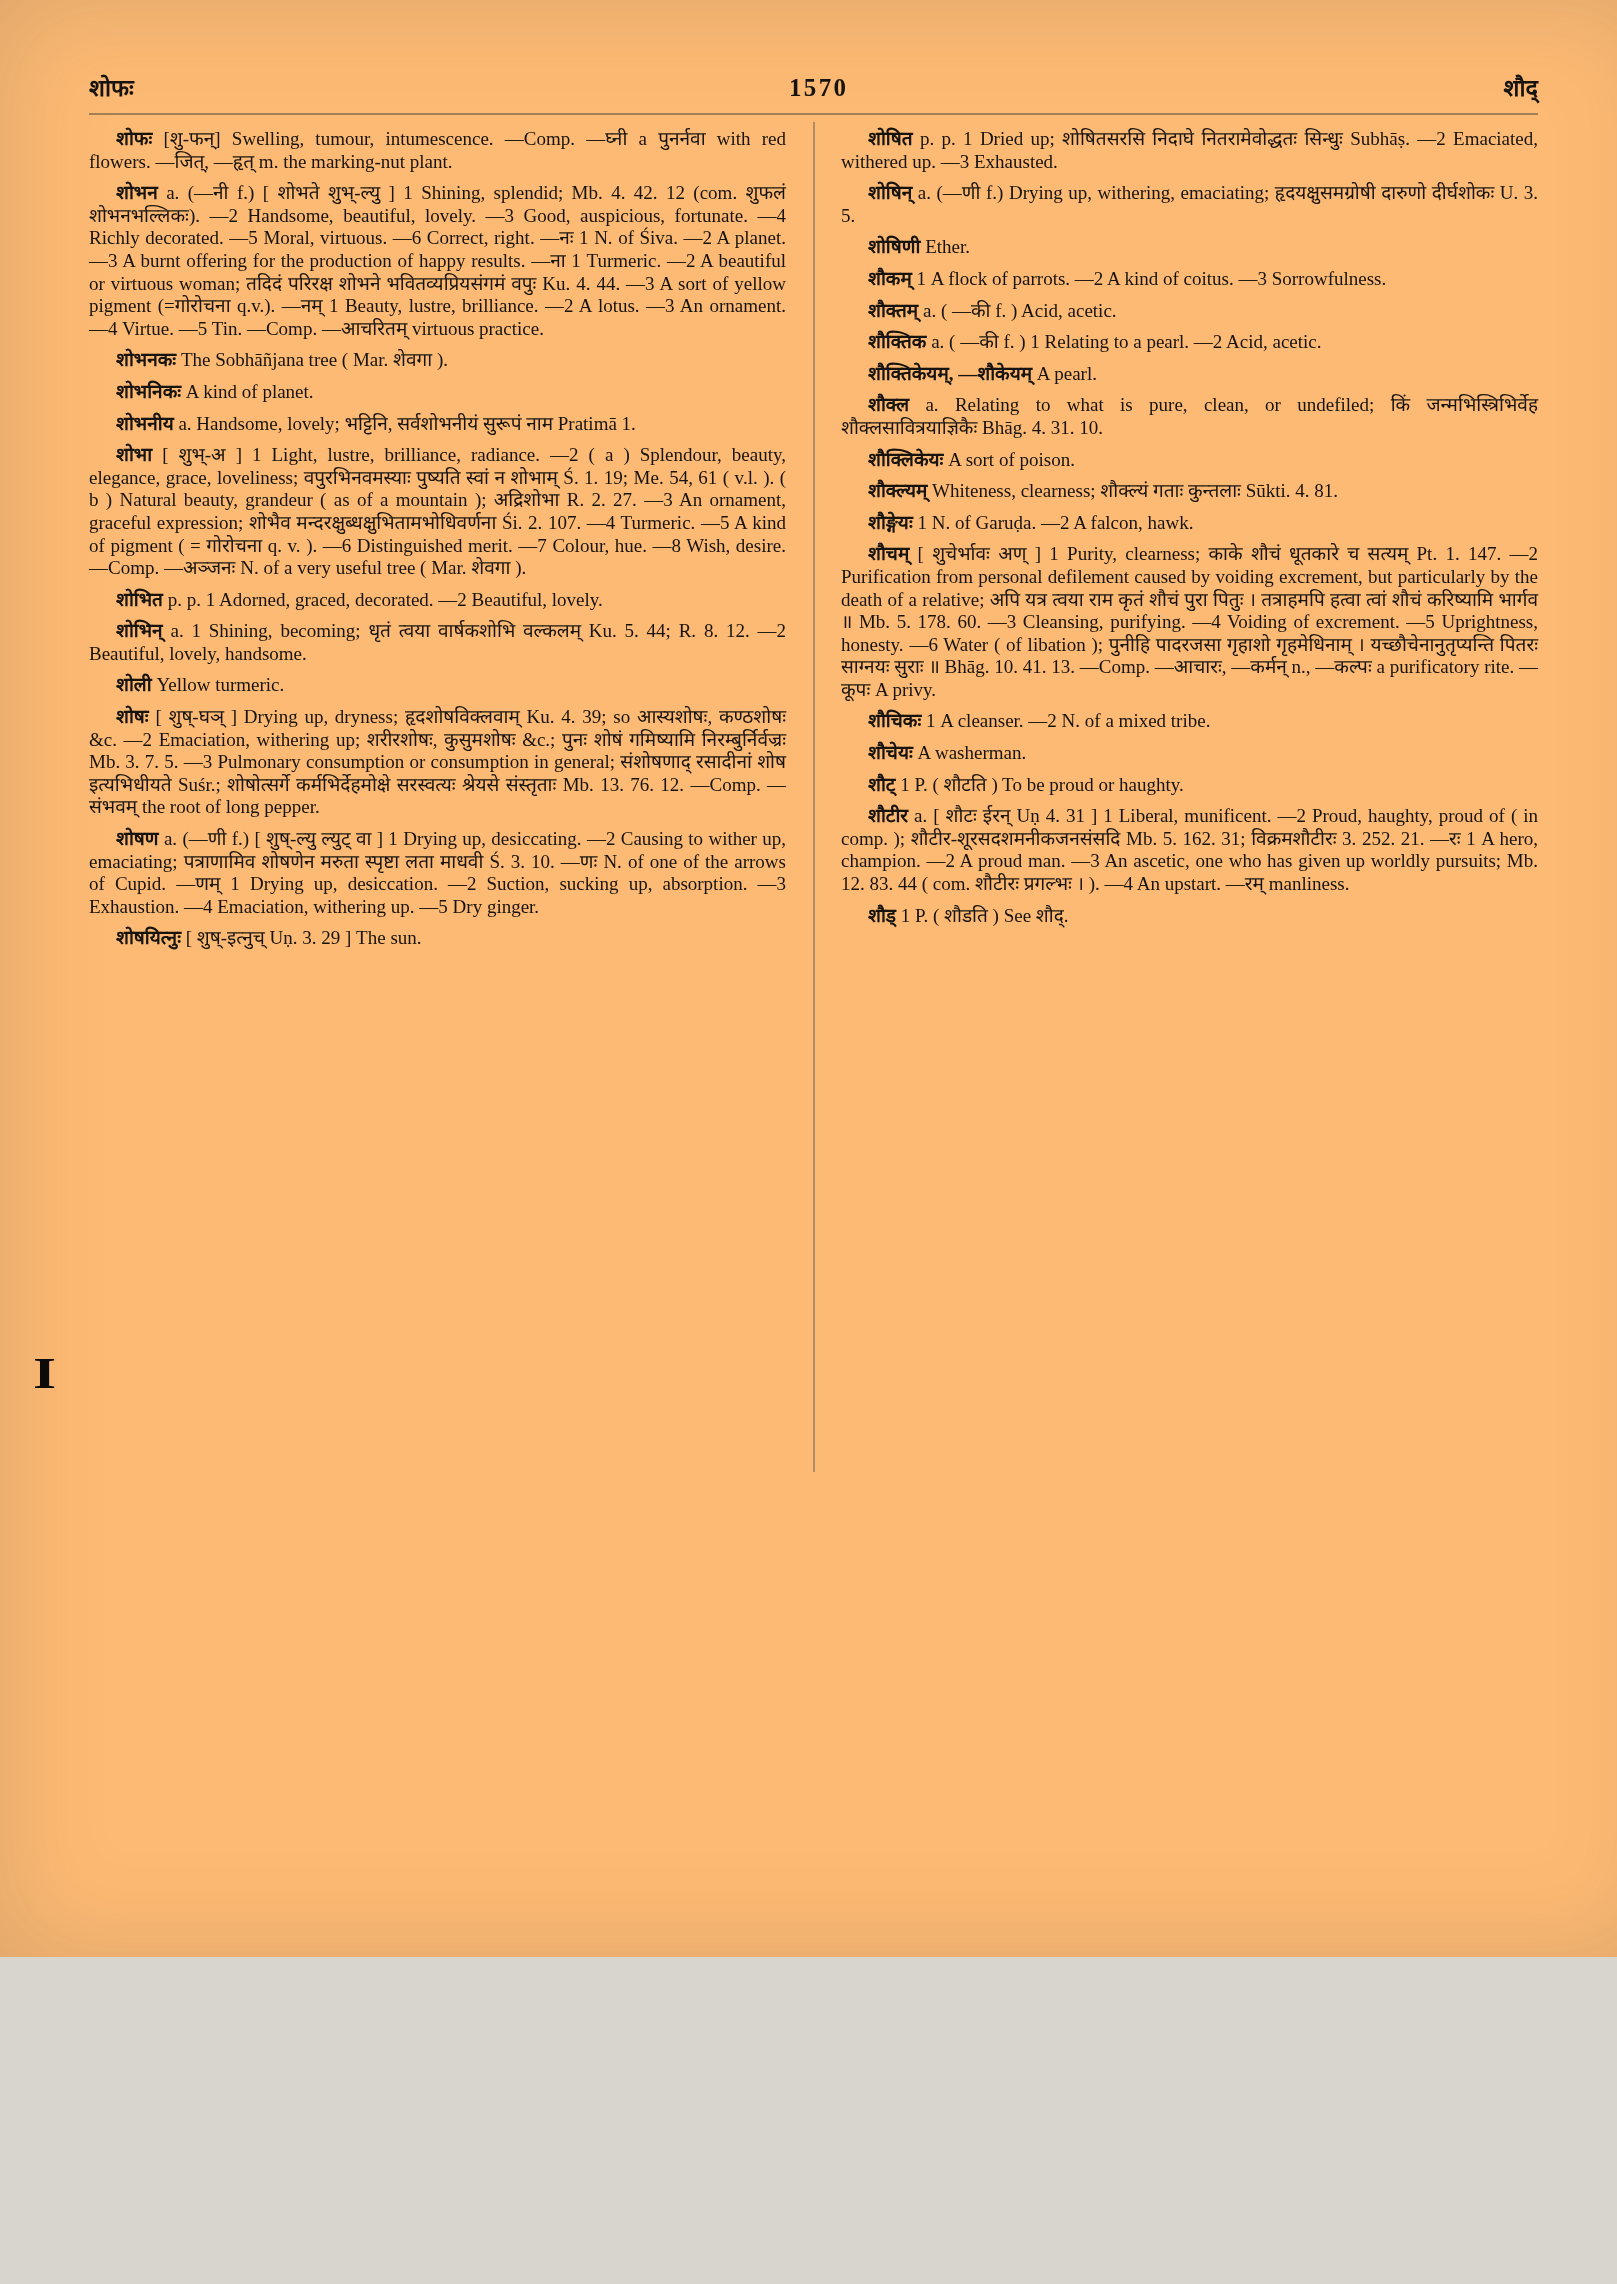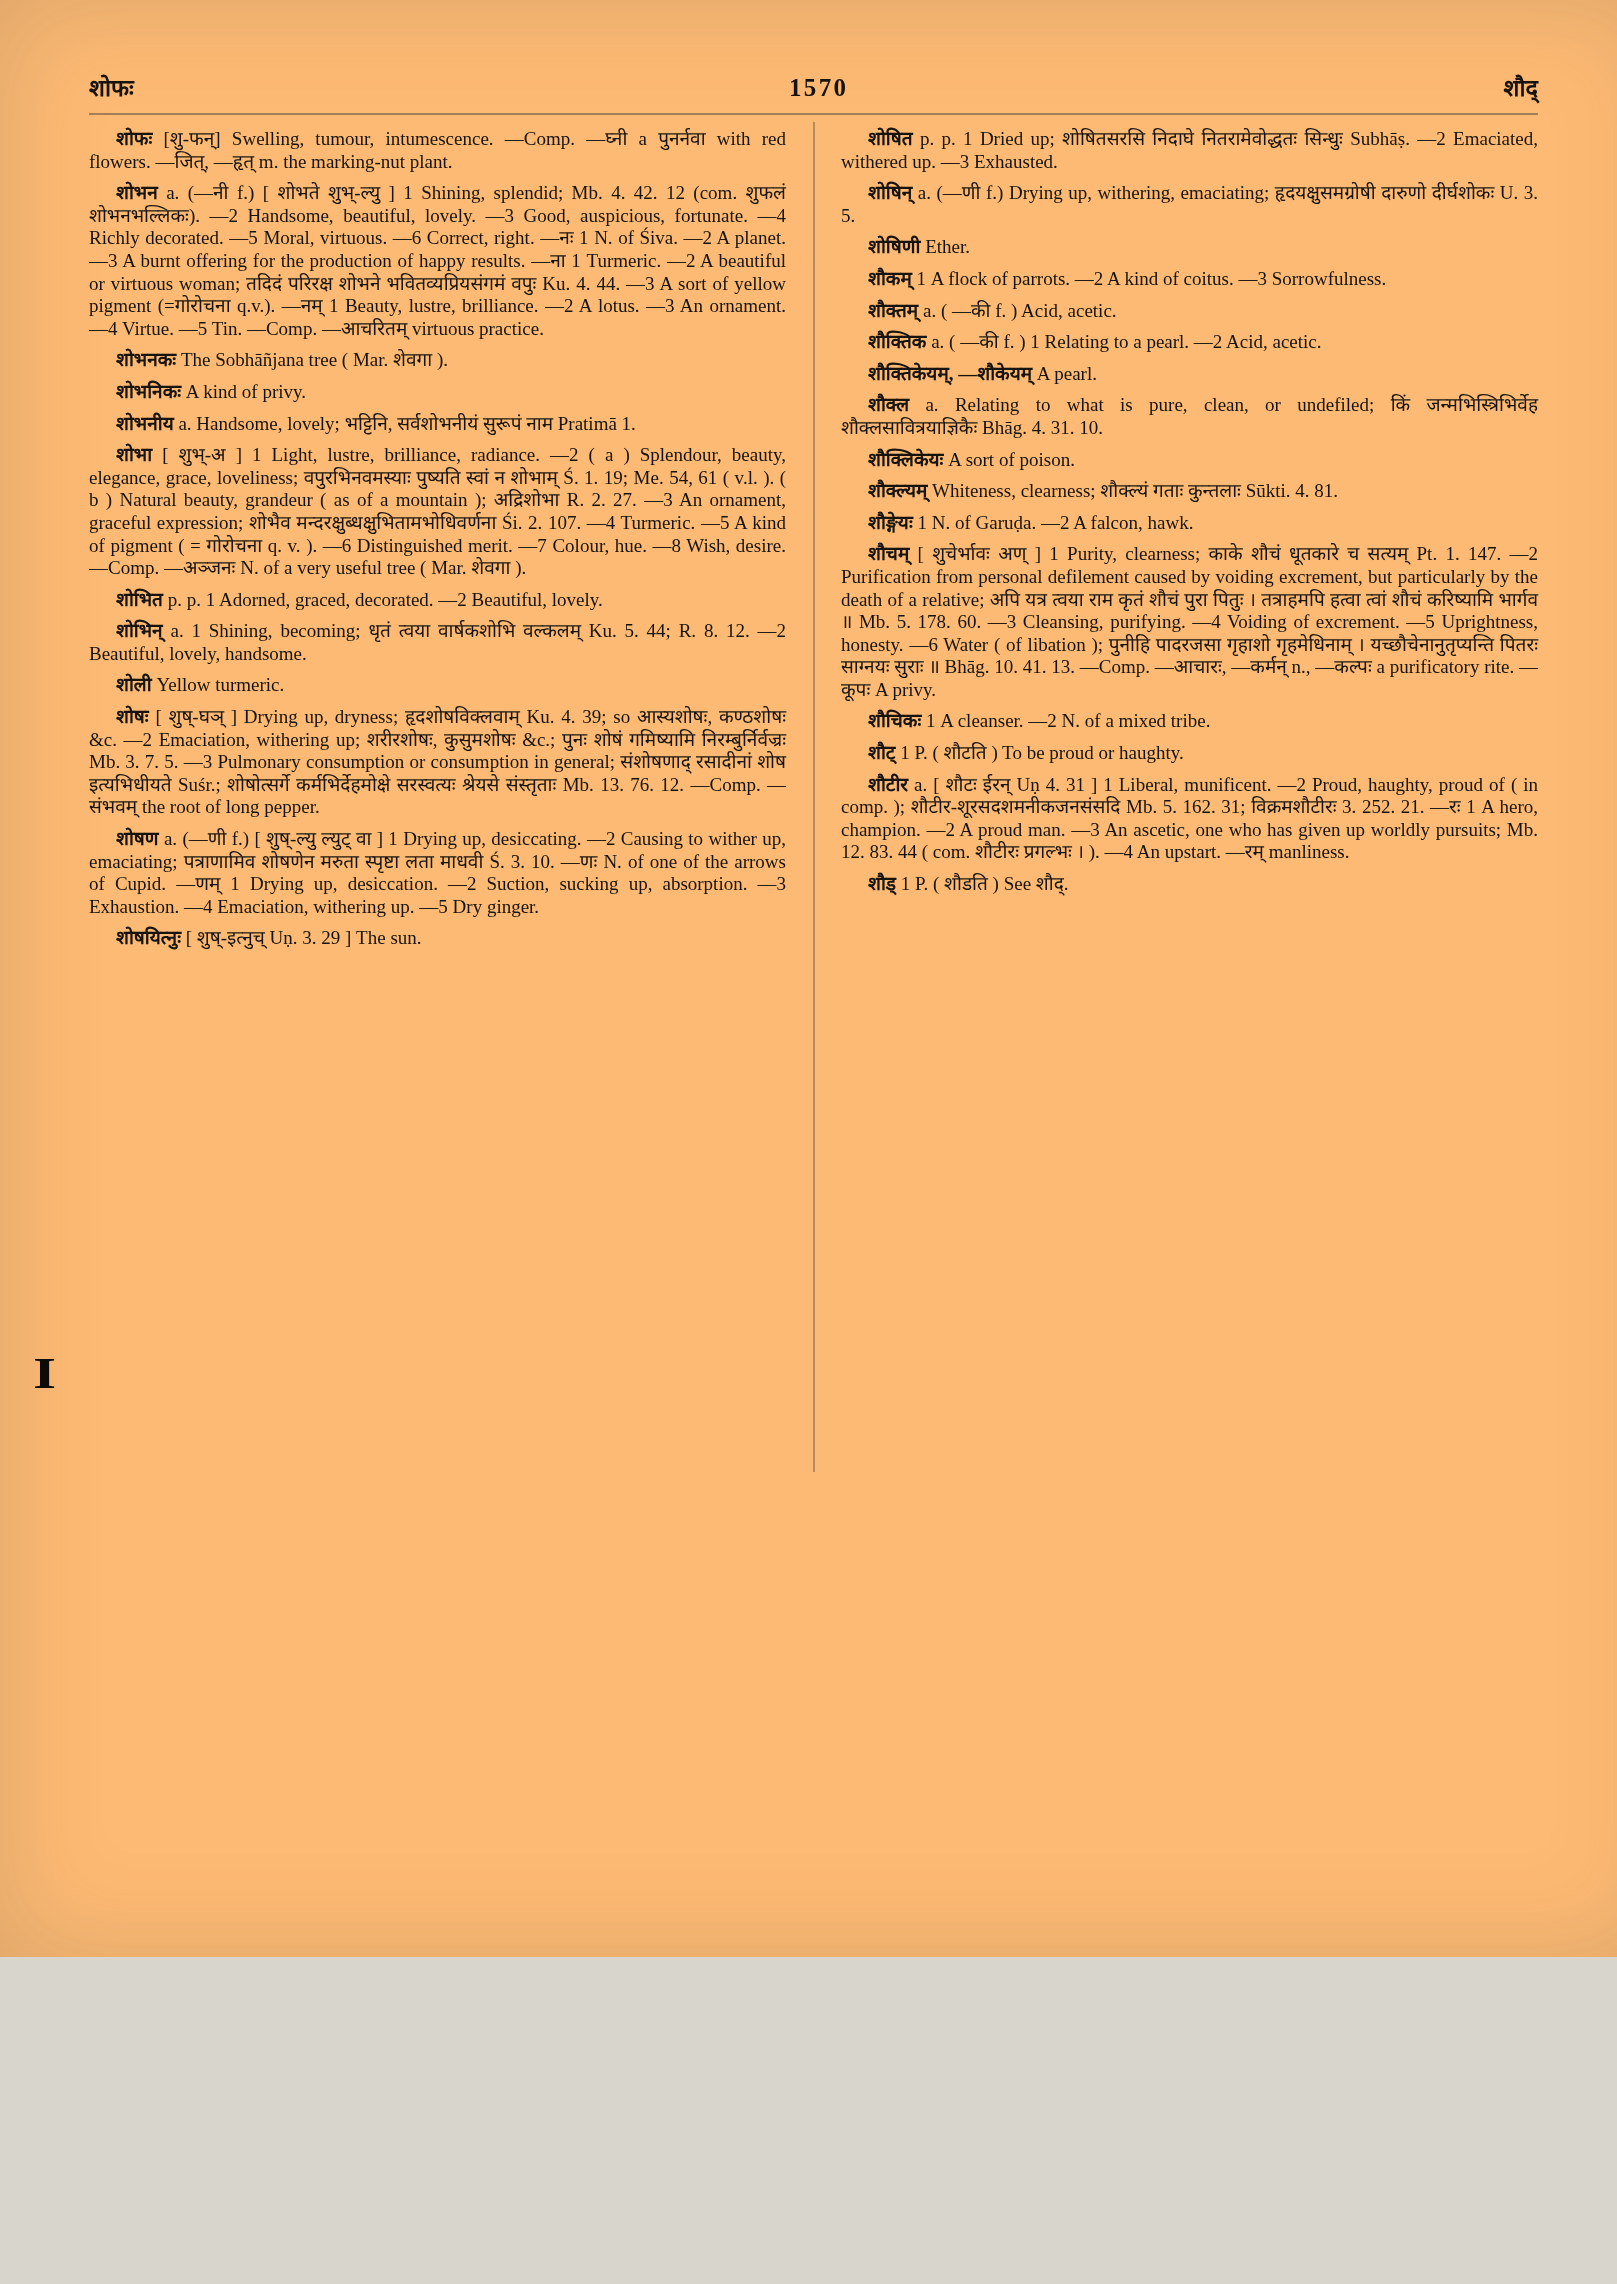--- a/index.html
+++ b/index.html
@@ -61,21 +61,21 @@
 
   <div class="header-rule"></div>
   <div class="col-divider"></div>
 
   <main class="columns">
 
     <section class="col">
       <p class="entry"><b class="hw">शोफः</b> <span class="bd">[शु-फन्] Swelling, tumour, intumescence. —Comp. —घ्नी a पुनर्नवा with red flowers. —जित्, —हृत् m. the marking-nut plant.</span></p>
       <p class="entry"><b class="hw">शोभन</b> <span class="bd">a. (—नी f.) [ शोभते शुभ्-ल्यु ] 1 Shining, splendid; Mb. 4. 42. 12 (com. शुफलं शोभनभल्लिकः). —2 Handsome, beautiful, lovely. —3 Good, auspicious, fortunate. —4 Richly decorated. —5 Moral, virtuous. —6 Correct, right. —नः 1 N. of Śiva. —2 A planet. —3 A burnt offering for the production of happy results. —ना 1 Turmeric. —2 A beautiful or virtuous woman; तदिदं परिरक्ष शोभने भवितव्यप्रियसंगमं वपुः Ku. 4. 44. —3 A sort of yellow pigment (=गोरोचना q.v.). —नम् 1 Beauty, lustre, brilliance. —2 A lotus. —3 An ornament. —4 Virtue. —5 Tin. —Comp. —आचरितम् virtuous practice.</span></p>
       <p class="entry"><b class="hw">शोभनकः</b> <span class="bd">The Sobhāñjana tree ( Mar. शेवगा ).</span></p>
-      <p class="entry"><b class="hw">शोभनिकः</b> <span class="bd">A kind of privy.</span></p>
+      <p class="entry"><b class="hw">शोभनिकः</b> <span class="bd">A kind of planet.</span></p>
       <p class="entry"><b class="hw">शोभनीय</b> <span class="bd">a. Handsome, lovely; भट्टिनि, सर्वशोभनीयं सुरूपं नाम Pratimā 1.</span></p>
       <p class="entry"><b class="hw">शोभा</b> <span class="bd">[ शुभ्-अ ] 1 Light, lustre, brilliance, radiance. —2 ( a ) Splendour, beauty, elegance, grace, loveliness; वपुरभिनवमस्याः पुष्यति स्वां न शोभाम् Ś. 1. 19; Me. 54, 61 ( v.l. ). ( b ) Natural beauty, grandeur ( as of a mountain ); अद्रिशोभा R. 2. 27. —3 An ornament, graceful expression; शोभैव मन्दरक्षुब्धक्षुभितामभोधिवर्णना Śi. 2. 107. —4 Turmeric. —5 A kind of pigment ( = गोरोचना q. v. ). —6 Distinguished merit. —7 Colour, hue. —8 Wish, desire. —Comp. —अञ्जनः N. of a very useful tree ( Mar. शेवगा ).</span></p>
       <p class="entry"><b class="hw">शोभित</b> <span class="bd">p. p. 1 Adorned, graced, decorated. —2 Beautiful, lovely.</span></p>
       <p class="entry"><b class="hw">शोभिन्</b> <span class="bd">a. 1 Shining, becoming; धृतं त्वया वार्षकशोभि वल्कलम् Ku. 5. 44; R. 8. 12. —2 Beautiful, lovely, handsome.</span></p>
       <p class="entry"><b class="hw">शोली</b> <span class="bd">Yellow turmeric.</span></p>
       <p class="entry"><b class="hw">शोषः</b> <span class="bd">[ शुष्-घञ् ] Drying up, dryness; हृदशोषविक्लवाम् Ku. 4. 39; so आस्यशोषः, कण्ठशोषः &amp;c. —2 Emaciation, withering up; शरीरशोषः, कुसुमशोषः &amp;c.; पुनः शोषं गमिष्यामि निरम्बुर्निर्वज्रः Mb. 3. 7. 5. —3 Pulmonary consumption or consumption in general; संशोषणाद् रसादीनां शोष इत्यभिधीयते Suśr.; शोषोत्सर्गे कर्मभिर्देहमोक्षे सरस्वत्यः श्रेयसे संस्तृताः Mb. 13. 76. 12. —Comp. —संभवम् the root of long pepper.</span></p>
       <p class="entry"><b class="hw">शोषण</b> <span class="bd">a. (—णी f.) [ शुष्-ल्यु ल्युट् वा ] 1 Drying up, desiccating. —2 Causing to wither up, emaciating; पत्राणामिव शोषणेन मरुता स्पृष्टा लता माधवी Ś. 3. 10. —णः N. of one of the arrows of Cupid. —णम् 1 Drying up, desiccation. —2 Suction, sucking up, absorption. —3 Exhaustion. —4 Emaciation, withering up. —5 Dry ginger.</span></p>
       <p class="entry"><b class="hw">शोषयित्नुः</b> <span class="bd">[ शुष्-इत्नुच् Uṇ. 3. 29 ] The sun.</span></p>
     </section>
 
@@ -86,20 +86,21 @@
       <p class="entry"><b class="hw">शौकम्</b> <span class="bd">1 A flock of parrots. —2 A kind of coitus. —3 Sorrowfulness.</span></p>
       <p class="entry"><b class="hw">शौक्तम्</b> <span class="bd">a. ( —की f. ) Acid, acetic.</span></p>
       <p class="entry"><b class="hw">शौक्तिक</b> <span class="bd">a. ( —की f. ) 1 Relating to a pearl. —2 Acid, acetic.</span></p>
       <p class="entry"><b class="hw">शौक्तिकेयम्, —शौकेयम्</b> <span class="bd">A pearl.</span></p>
       <p class="entry"><b class="hw">शौक्ल</b> <span class="bd">a. Relating to what is pure, clean, or undefiled; किं जन्मभिस्त्रिभिर्वेह शौक्लसावित्रयाज्ञिकैः Bhāg. 4. 31. 10.</span></p>
       <p class="entry"><b class="hw">शौक्लिकेयः</b> <span class="bd">A sort of poison.</span></p>
       <p class="entry"><b class="hw">शौक्ल्यम्</b> <span class="bd">Whiteness, clearness; शौक्ल्यं गताः कुन्तलाः Sūkti. 4. 81.</span></p>
       <p class="entry"><b class="hw">शौङ्गेयः</b> <span class="bd">1 N. of Garuḍa. —2 A falcon, hawk.</span></p>
       <p class="entry"><b class="hw">शौचम्</b> <span class="bd">[ शुचेर्भावः अण् ] 1 Purity, clearness; काके शौचं धूतकारे च सत्यम् Pt. 1. 147. —2 Purification from personal defilement caused by voiding excrement, but particularly by the death of a relative; अपि यत्र त्वया राम कृतं शौचं पुरा पितुः । तत्राहमपि हत्वा त्वां शौचं करिष्यामि भार्गव ॥ Mb. 5. 178. 60. —3 Cleansing, purifying. —4 Voiding of excrement. —5 Uprightness, honesty. —6 Water ( of libation ); पुनीहि पादरजसा गृहाशो गृहमेधिनाम् । यच्छौचेनानुतृप्यन्ति पितरः साग्नयः सुराः ॥ Bhāg. 10. 41. 13. —Comp. —आचारः, —कर्मन् n., —कल्पः a purificatory rite. —कूपः A privy.</span></p>
       <p class="entry"><b class="hw">शौचिकः</b> <span class="bd">1 A cleanser. —2 N. of a mixed tribe.</span></p>
+      <p class="entry"><b class="hw">शौचेयः</b> <span class="bd">A washerman.</span></p>
       <p class="entry"><b class="hw">शौट्</b> <span class="bd">1 P. ( शौटति ) To be proud or haughty.</span></p>
       <p class="entry"><b class="hw">शौटीर</b> <span class="bd">a. [ शौटः ईरन् Uṇ 4. 31 ] 1 Liberal, munificent. —2 Proud, haughty, proud of ( in comp. ); शौटीर-शूरसदशमनीकजनसंसदि Mb. 5. 162. 31; विक्रमशौटीरः 3. 252. 21. —रः 1 A hero, champion. —2 A proud man. —3 An ascetic, one who has given up worldly pursuits; Mb. 12. 83. 44 ( com. शौटीरः प्रगल्भः । ). —4 An upstart. —रम् manliness.</span></p>
       <p class="entry"><b class="hw">शौड्</b> <span class="bd">1 P. ( शौडति ) See शौद्.</span></p>
     </section>
 
   </main>
 
   <div class="ink-mark">I</div>
 
 </div>

